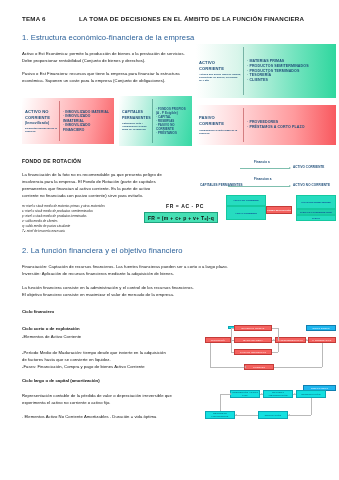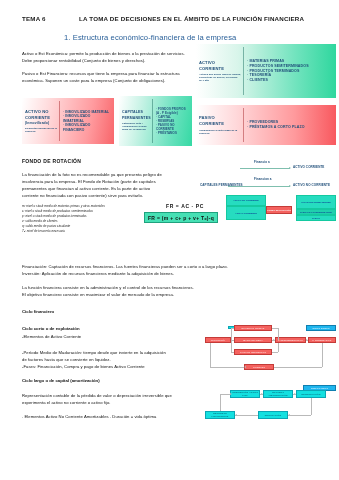--- a/index.html
+++ b/index.html
@@ -73,21 +73,21 @@
 </head>
 <body>
 
 <div class="page">
 
   <div class="hdr">
     <span class="tema">TEMA 6</span>
     <span class="ttl">LA TOMA DE DECISIONES EN EL  ÁMBITO DE LA FUNCIÓN  FINANCIERA</span>
   </div>
 
-  <div class="h2" style="top:33px;margin-left:42px;">1. Estructura económico-financiera de la empresa</div>
+  <div class="h2" style="top:33px;">1. Estructura económico-financiera de la empresa</div>
 
   <div class="p" style="left:22px;top:51px;width:190px;">Activo o Est Económica: permite la producción de bienes o la prestación de servicios.</div>
   <div class="p" style="left:22px;top:58px;width:190px;">Debe proporcionar rentabilidad (Conjunto de bienes y derechos).</div>
   <div class="p" style="left:22px;top:71px;width:190px;">Pasivo o Est Financiera: recursos que tiene la empresa para financiar la estructura</div>
   <div class="p" style="left:22px;top:78px;width:190px;">económica. Suponen un coste para la empresa (Conjunto de obligaciones).</div>
 
   <div class="bs grad-green" style="left:196px;top:44px;width:140px;height:54px;">
     <div class="left" style="width:48px;">
       <div class="t1">ACTIVO</div>
       <div class="t1">CORRIENTE</div>
@@ -176,20 +176,21 @@
   <div class="fr-txt" style="left:293px;top:183px;">ACTIVO NO CORRIENTE</div>
   <div class="fr-txt" style="left:200px;top:183px;">CAPITALES PERMANENTES</div>
 
   <div class="sch" style="left:226px;top:195px;width:40px;height:11px;background:#26dcc0;">ACTIVO NO CORRIENTE</div>
   <div class="sch" style="left:226px;top:206px;width:40px;height:14px;background:#26dcc0;">ACTIVO CORRIENTE</div>
   <div class="sch" style="left:266px;top:206px;width:26px;height:8px;background:#f4625f;border-color:#c43b38;color:#fff;">FONDO DE ROTACIÓN</div>
   <div class="sch" style="left:296px;top:195px;width:40px;height:14px;background:#26dcc0;">CAPITALES PERMANENTES</div>
   <div class="sch" style="left:296px;top:209px;width:40px;height:6px;background:#20cfae;">PASIVO NO CORRIENTE (PNC)</div>
   <div class="sch" style="left:296px;top:215px;width:40px;height:6px;background:#26dcc0;">PASIVO</div>
 
+  <div class="h2" style="top:246px;">2. La función financiera y el objetivo financiero</div>
 
   <div class="p" style="left:22px;top:264px;width:300px;">Financiación: Captación de recursos financieros. Las fuentes financieras pueden ser a corto o a largo plazo.</div>
   <div class="p" style="left:22px;top:271px;width:300px;">Inversión: Aplicación de recursos financieros mediante la adquisición de bienes.</div>
   <div class="p" style="left:22px;top:285px;width:300px;">La función financiera consiste en la administración y el control de los recursos financieros.</div>
   <div class="p" style="left:22px;top:292px;width:300px;">El objetivo financiero consiste en maximizar el valor de mercado de la empresa.</div>
 
   <div class="sub" style="left:22px;top:309px;">Ciclo financiero</div>
   <div class="sub" style="left:22px;top:326px;">Ciclo corto o de explotación</div>
   <div class="p" style="left:22px;top:334px;width:190px;">-Elementos de Activo Corriente</div>
   <div class="p" style="left:22px;top:350px;width:200px;">-Período Medio de Maduración: tiempo desde que invierte en la adquisición</div>

